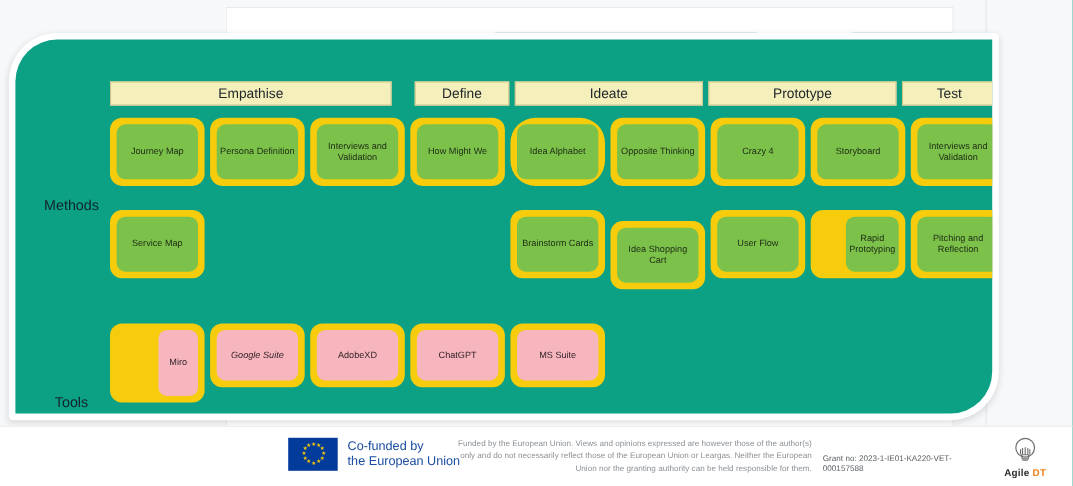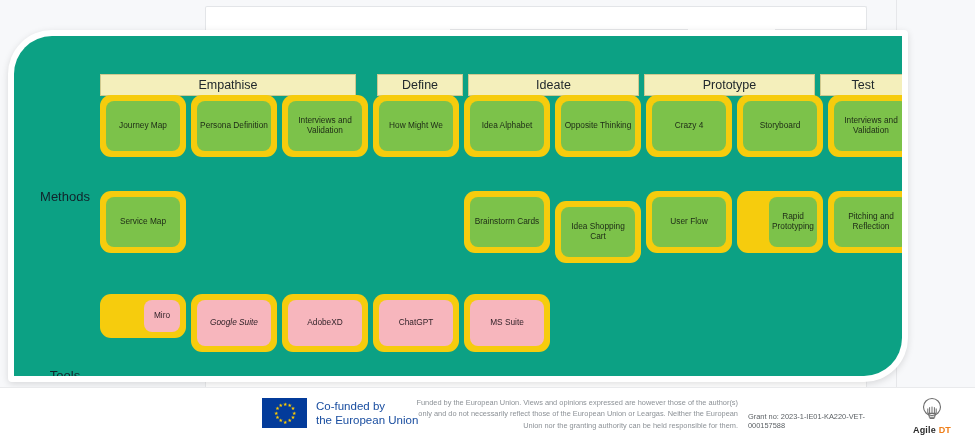--- a/index.html
+++ b/index.html
@@ -72,28 +72,28 @@
   }
   .phase{
     background:#f4efbb;border:1px solid #cfc98f;
     display:flex;align-items:center;justify-content:center;
     font-size:12.5px;color:#20282c;box-sizing:border-box;
   }
 
   
   .row-label{
     position:absolute;left:14px;width:74px;text-align:center;
-    font-size:13px;color:#11232b;margin-top:10px;
+    font-size:13px;color:#11232b;
   }
   #label-methods{top:143px;}
   #label-tools{top:322px;}
 
   
   .card-row{position:absolute;display:flex;gap:5px;left:86px;}
-  #methods-row-1{top:59px;justify-content:space-between;}
+  #methods-row-1{top:71px;justify-content:space-between;}
   #methods-row-2{top:155px;}
   #tools-row{top:258px;}
 
   .card{
     background:#f6cc0d;border-radius:11px;
     padding:6px;box-sizing:border-box;
     display:flex;flex:none;
   }
   .card-inner{
     border-radius:8px;width:100%;
@@ -185,21 +185,21 @@
       </div>
       <div class="card method" style="width: 86px; height: 62px;">
         <div class="card-inner">Persona Definition</div>
       </div>
       <div class="card method" style="width: 86px; height: 62px;">
         <div class="card-inner">Interviews and Validation</div>
       </div>
       <div class="card method" style="width: 86px; height: 62px;">
         <div class="card-inner">How Might We</div>
       </div>
-      <div class="card method" style="width: 86px; height: 62px;">
+      <div class="card method" style="width: 86px; height: 62px; border-radius: 23px;">
         <div class="card-inner">Idea Alphabet</div>
       </div>
       <div class="card method" style="width: 86px; height: 62px;">
         <div class="card-inner">Opposite Thinking</div>
       </div>
       <div class="card method" style="width: 86px; height: 62px;">
         <div class="card-inner">Crazy 4</div>
       </div>
       <div class="card method" style="width: 86px; height: 62px;">
         <div class="card-inner">Storyboard</div>
@@ -225,21 +225,21 @@
         <div class="card-inner">User Flow</div>
       </div>
       <div class="card method" style="width: 86px; height: 62px; padding-left: 32px;">
         <div class="card-inner">Rapid Prototyping</div>
       </div>
       <div class="card method" style="width: 86px; height: 62px;">
         <div class="card-inner">Pitching and Reflection</div>
       </div>
     </div>
   <div class="card-row" id="tools-row">
-      <div class="card tool" style="width: 86px; height: 44px; padding-left: 44px;">
+      <div class="card tool" style="width: 86px; height: 72px; padding-left: 44px;">
         <div class="card-inner">Miro</div>
       </div>
       <div class="card tool" style="width: 86px; height: 58px; font-style: italic;">
         <div class="card-inner">Google Suite</div>
       </div>
       <div class="card tool" style="width: 86px; height: 58px;">
         <div class="card-inner">AdobeXD</div>
       </div>
       <div class="card tool" style="width: 86px; height: 58px;">
         <div class="card-inner">ChatGPT</div>

